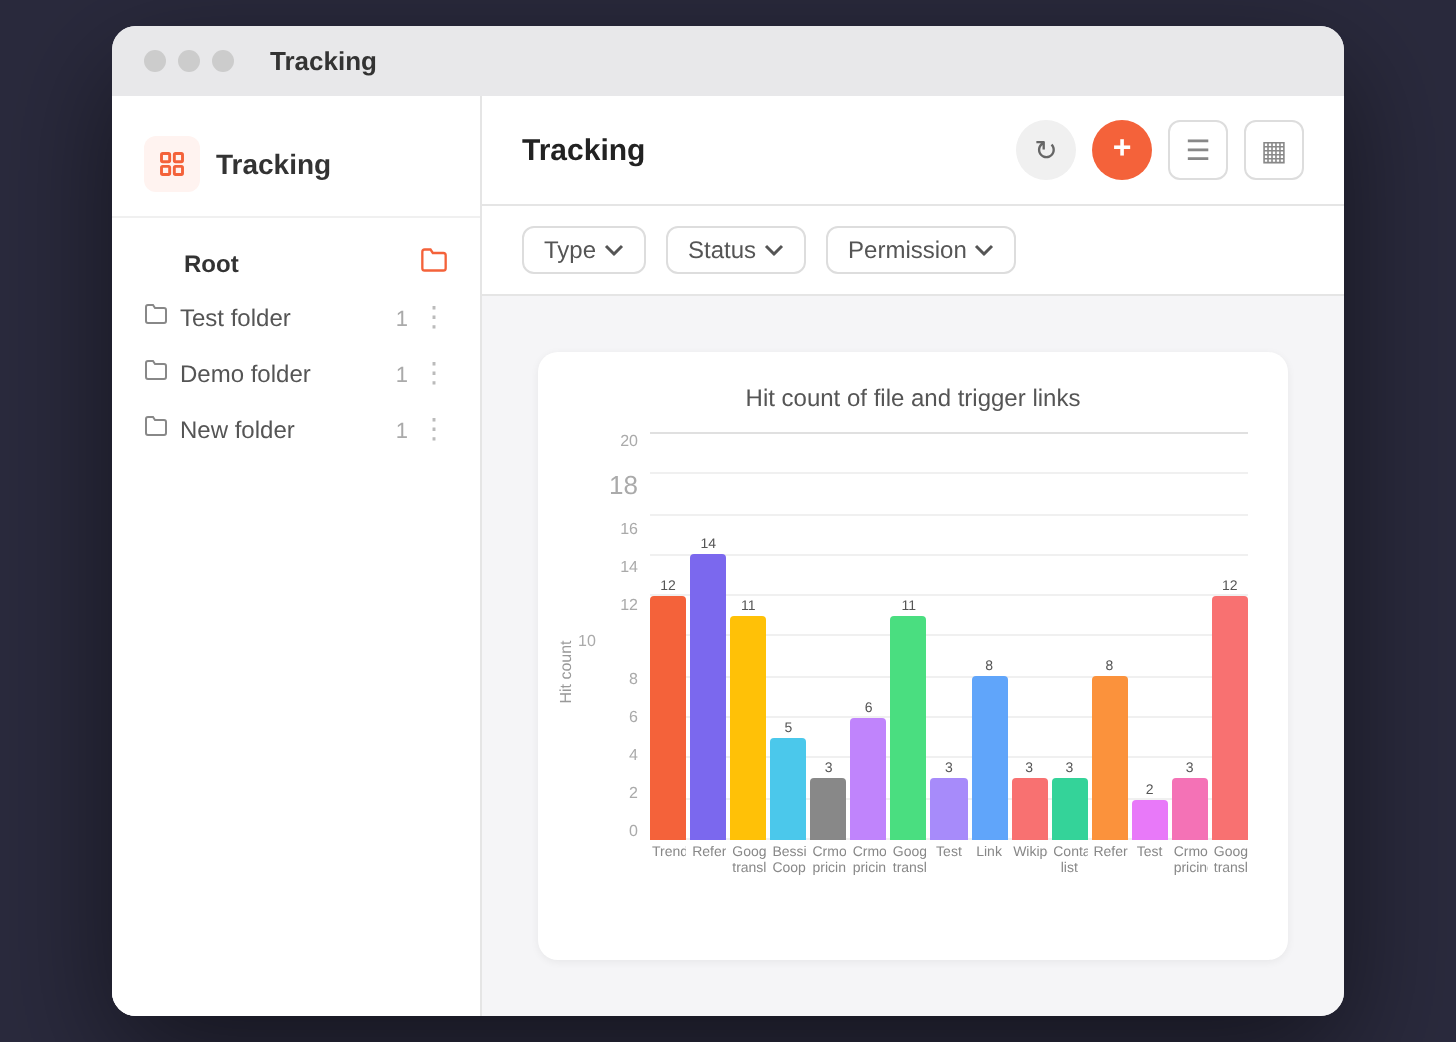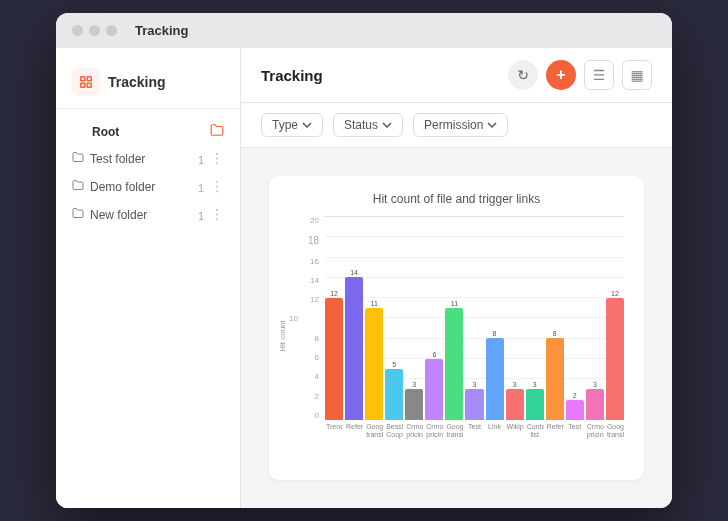--- a/index.html
+++ b/index.html
@@ -280,21 +280,21 @@
           <div style="position:absolute; left:0; top:0; bottom:36px; width:34px; display:flex; flex-direction:column-reverse; justify-content:space-between;">
             <span class="y-label" style="font-size:8px;color:#aaa;text-align:right;">0</span>
             <span class="y-label" style="font-size:8px;color:#aaa;text-align:right;">2</span>
             <span class="y-label" style="font-size:8px;color:#aaa;text-align:right;">4</span>
             <span class="y-label" style="font-size:8px;color:#aaa;text-align:right;">6</span>
             <span class="y-label" style="font-size:8px;color:#aaa;text-align:right;">8</span>
             <span class="y-label" style="font-size:8px;color:#aaa;text-align:left;">10</span>
             <span class="y-label" style="font-size:8px;color:#aaa;text-align:right;">12</span>
             <span class="y-label" style="font-size:8px;color:#aaa;text-align:right;">14</span>
             <span class="y-label" style="font-size:8px;color:#aaa;text-align:right;">16</span>
-            <span class="y-label" style="font-size:10px;color:#aaa;text-align:right;">18</span>
+            <span class="y-label" style="font-size:13px;color:#aaa;text-align:right;">18</span>
             <span class="y-label" style="font-size:8px;color:#aaa;text-align:right;">20</span>
           </div>
 
           <div style="position:absolute; left:36px; right:0; top:0; bottom:36px;">
             <div style="position:absolute; left:0; right:0; top:0; bottom:0; display:flex; flex-direction:column-reverse; justify-content:space-between; pointer-events:none;">
               <div style="width:100%;height:1px;background:#f0f0f0;"></div>
               <div style="width:100%;height:1px;background:#f0f0f0;"></div>
               <div style="width:100%;height:1px;background:#f0f0f0;"></div>
               <div style="width:100%;height:1px;background:#f0f0f0;"></div>
               <div style="width:100%;height:1px;background:#f0f0f0;"></div>

